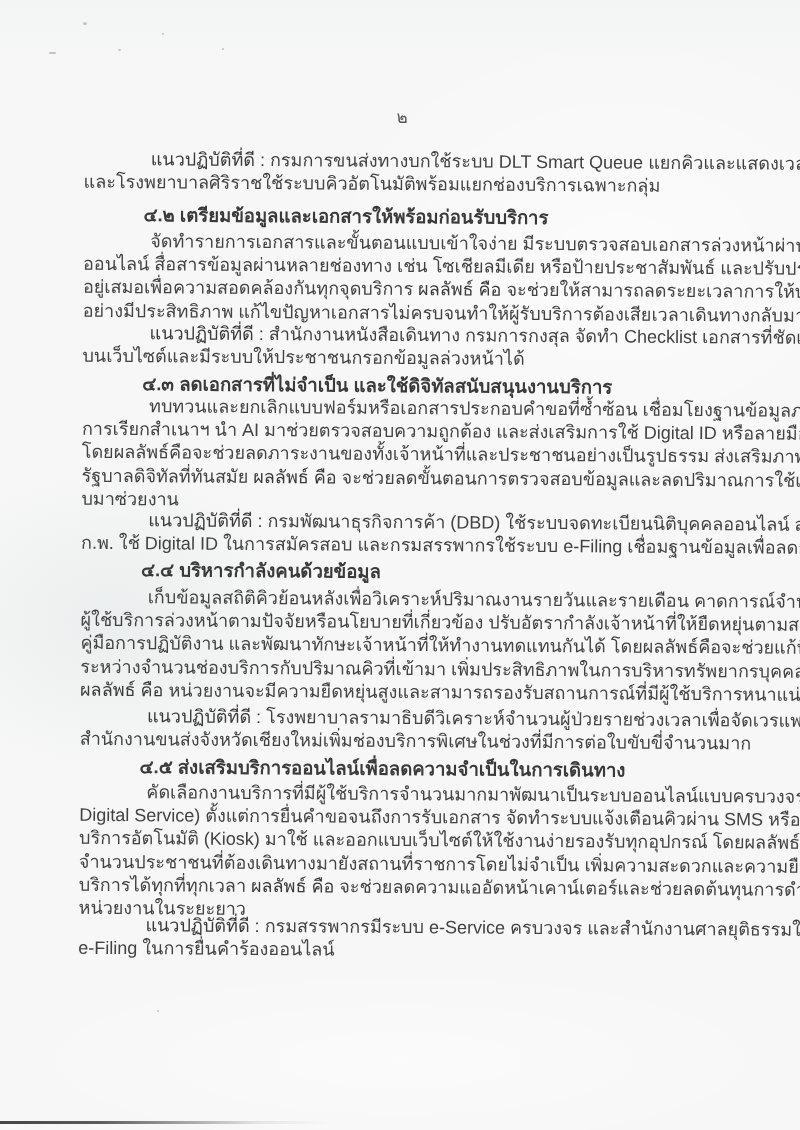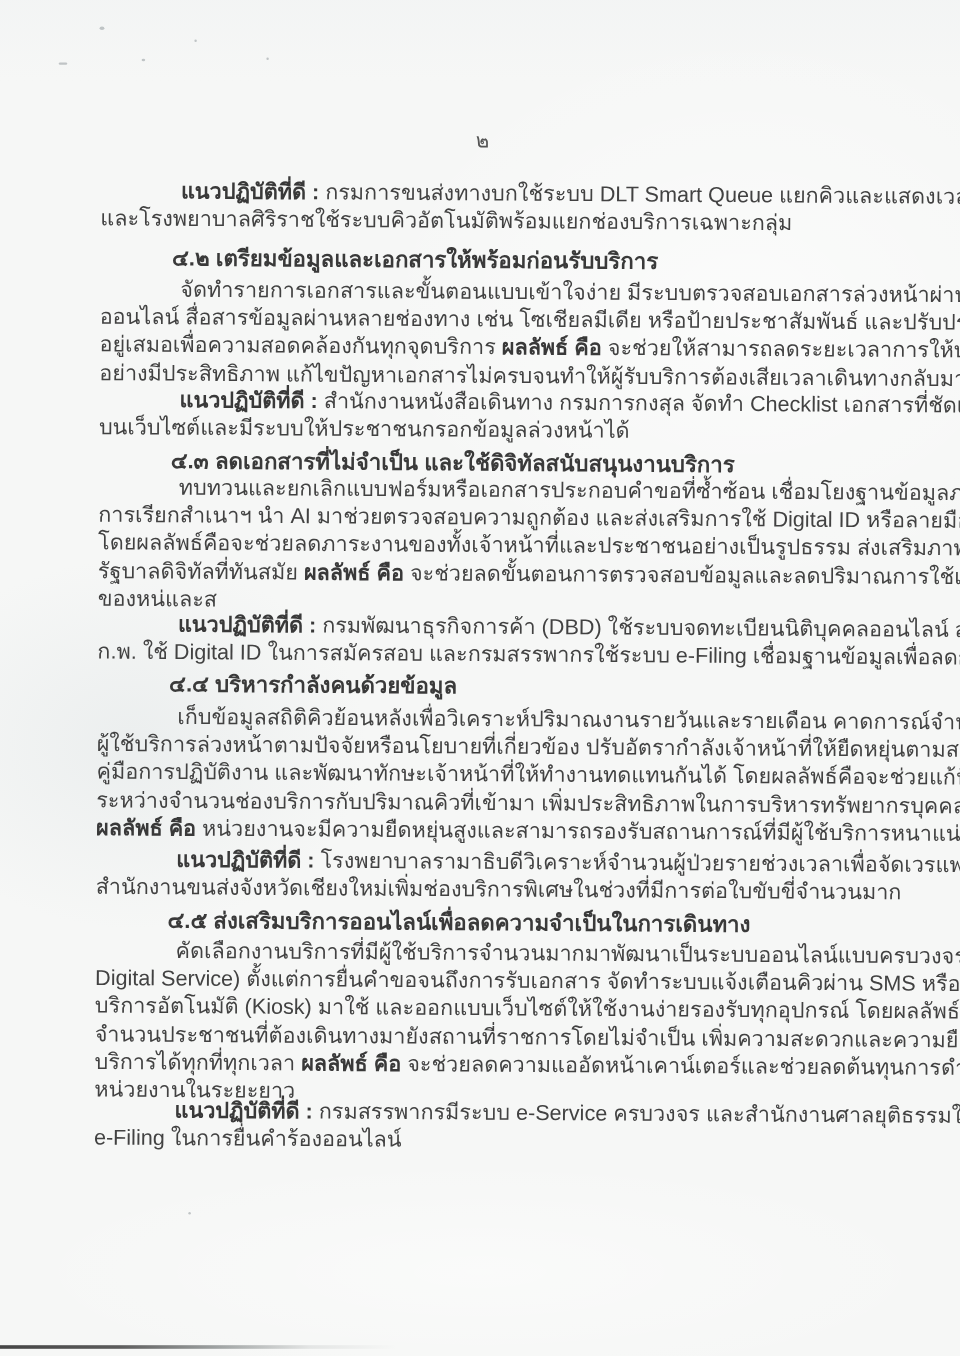--- a/index.html
+++ b/index.html
@@ -28,21 +28,21 @@
     position:absolute;top:106px;left:0;width:800px;text-align:center;
     font-size:17px;color:#555;
   }
   .block{position:absolute;left:82px;width:680px;}
   .block .line{white-space:nowrap;}
   .para .line:first-child{padding-left:67px;}
   .heading{
     position:absolute;left:142px;white-space:nowrap;
     font-size:18.5px;font-weight:bold;color:#3a3a3a;
   }
-  b{font-weight:bold;color:#393939;}
+  b{font-weight:normal;color:#393939;}
   .speck{position:absolute;background:#939a9e;border-radius:50%;opacity:0.55;}
   .s1{left:83px;top:22px;width:4px;height:3px;}
   .s2{left:162px;top:33px;width:2px;height:2px;}
   .s3{left:118px;top:49px;width:3px;height:2px;}
   .s4{left:49px;top:52px;width:7px;height:2px;border-radius:1px;}
   .s5{left:222px;top:48px;width:2px;height:2px;}
   .s6{left:157px;top:1010px;width:2px;height:2px;}
   .scan-line{
     position:absolute;left:0;top:1121px;height:3px;width:330px;
     background:linear-gradient(to right,#454545 0%,#5c5c5c 30%,#9fa3a3 55%,rgba(190,193,193,0.35) 78%,rgba(190,193,193,0) 100%);
@@ -80,21 +80,21 @@
         <div class="line"><b>แนวปฏิบัติที่ดี :</b><span> สำนักงานหนังสือเดินทาง กรมการกงสุล จัดทำ Checklist เอกสารที่ชัดเจน</span></div>
         <div class="line"><span>บนเว็บไซต์และมีระบบให้ประชาชนกรอกข้อมูลล่วงหน้าได้</span></div>
       </div>
 
     <div class="heading" style="top:374px">๔.๓ ลดเอกสารที่ไม่จำเป็น และใช้ดิจิทัลสนับสนุนงานบริการ</div>
     <div class="block para" style="top:397px">
         <div class="line"><span>ทบทวนและยกเลิกแบบฟอร์มหรือเอกสารประกอบคำขอที่ซ้ำซ้อน เชื่อมโยงฐานข้อมูลภาครัฐเพื่อลด</span></div>
         <div class="line"><span>การเรียกสำเนาฯ นำ AI มาช่วยตรวจสอบความถูกต้อง และส่งเสริมการใช้ Digital ID หรือลายมือชื่ออิเล็กทรอนิกส์</span></div>
         <div class="line"><span>โดยผลลัพธ์คือจะช่วยลดภาระงานของทั้งเจ้าหน้าที่และประชาชนอย่างเป็นรูปธรรม ส่งเสริมภาพลักษณ์การเป็น</span></div>
         <div class="line"><span>รัฐบาลดิจิทัลที่ทันสมัย </span><b>ผลลัพธ์ คือ</b><span> จะช่วยลดขั้นตอนการตรวจสอบข้อมูลและลดปริมาณการใช้เอกสารกระดาษ</span></div>
-        <div class="line"><span>ของหน่และส</span></div>
+        <div class="line"><span>บมาซ่วยงาน</span></div>
       </div>
     <div class="block para" style="top:511px">
         <div class="line"><b>แนวปฏิบัติที่ดี :</b><span> กรมพัฒนาธุรกิจการค้า (DBD) ใช้ระบบจดทะเบียนนิติบุคคลออนไลน์ สำนักงาน</span></div>
         <div class="line"><span>ก.พ. ใช้ Digital ID ในการสมัครสอบ และกรมสรรพากรใช้ระบบ e-Filing เชื่อมฐานข้อมูลเพื่อลดการขอเอกสารซ้ำ</span></div>
       </div>
 
     <div class="heading" style="top:560px">๔.๔ บริหารกำลังคนด้วยข้อมูล</div>
     <div class="block para" style="top:588px">
         <div class="line"><span>เก็บข้อมูลสถิติคิวย้อนหลังเพื่อวิเคราะห์ปริมาณงานรายวันและรายเดือน คาดการณ์จำนวน</span></div>
         <div class="line"><span>ผู้ใช้บริการล่วงหน้าตามปัจจัยหรือนโยบายที่เกี่ยวข้อง ปรับอัตรากำลังเจ้าหน้าที่ให้ยืดหยุ่นตามสถานการณ์ จัดทำ</span></div>

